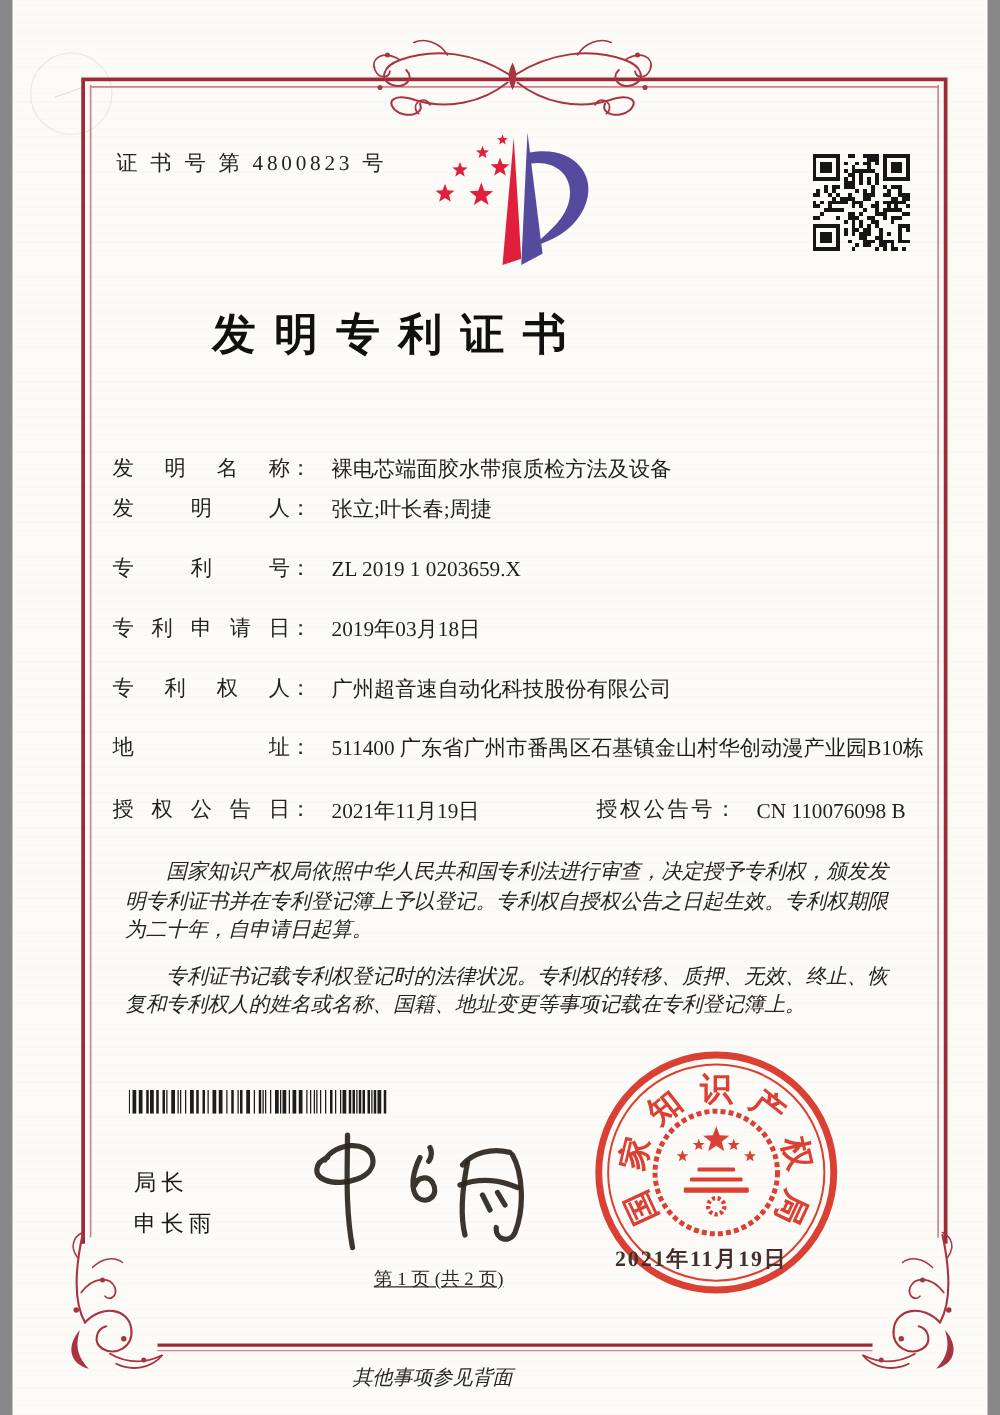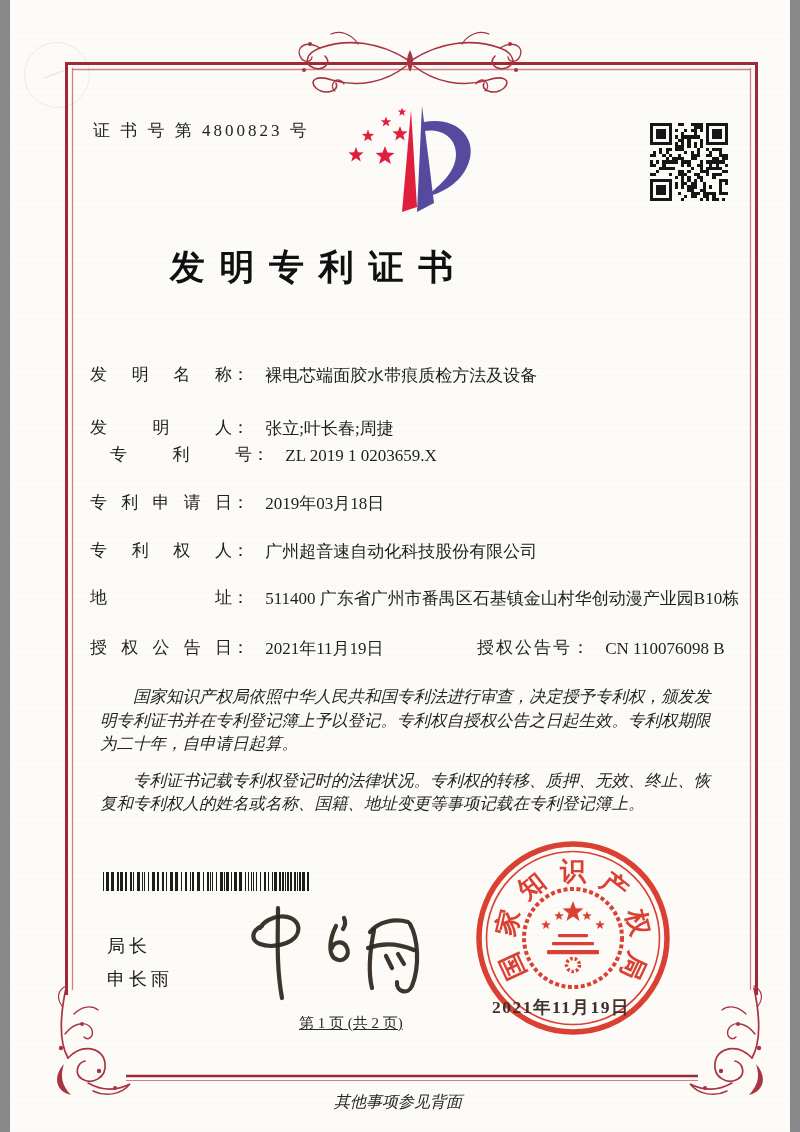--- a/index.html
+++ b/index.html
@@ -31,33 +31,33 @@
   .qr-svg{left:640px;top:123px;}
   .title{
     left:145px;top:244px;width:470px;text-align:left;
     font-size:35px;font-weight:600;letter-spacing:.42em;text-indent:.42em;color:#101010;
   }
   .frow{left:80px;width:660px;font-size:17px;color:#1f1f1f;}
   .lab{display:inline-block;width:142px;text-align:justify;text-align-last:justify;vertical-align:top;color:#222;}
   .colon{display:inline-block;vertical-align:top;}
   .colon:before{content:"\FF1A";}
   .val{display:inline-block;vertical-align:top;margin-left:12px;max-width:496px;line-height:26px;}
-  .r1{top:363px;} .r2{top:416px;} .r3{top:443px;margin-left:20px;} .r4{top:491px;} .r5{top:539px;} .r6{top:586px;}
+  .r1{top:363px;} .r2{top:395px;} .r3{top:443px;} .r4{top:491px;} .r5{top:539px;} .r6{top:586px;}
   .rgrant{top:636px;}
   .grant-right{position:absolute;left:387px;top:0;white-space:nowrap;}
   .grant-right .glab{letter-spacing:2px;}
   .body-text{left:77px;top:672px;width:652px;font-size:16.5px;line-height:23.6px;font-style:italic;color:#242424;}
   .body-text p{margin:13px;text-indent:2em;}
   .barcode-svg{left:93px;top:872px;}
   .director{left:97px;top:930px;font-size:18px;line-height:33px;letter-spacing:4px;color:#1a1a1a;}
   .sig-svg{left:222px;top:898px;}
   .seal-svg{left:460px;top:835px;mix-blend-mode:multiply;opacity:.96;}
   .seal-date{left:482px;top:995px;width:180px;font-size:17.5px;letter-spacing:1.5px;color:#41302b;font-weight:600;}
   .page-footer{left:289px;top:1014px;width:160px;font-size:15px;color:#2a2a2a;text-decoration:underline;}
-  .back-note{left:272px;top:1092px;width:180px;text-align:right;font-size:16px;font-style:italic;color:#262626;}
+  .back-note{left:272px;top:1092px;width:180px;text-align:left;font-size:16px;font-style:italic;color:#262626;}
   
   .st-border{stroke:var(--border-red);fill:none;}
   .st-pink{stroke:var(--border-pink);fill:none;}
   .st-orn{stroke:var(--orn-red);fill:none;stroke-linecap:round;}
   .fl-orn{fill:var(--orn-red);stroke:none;}
   .fl-red{fill:var(--logo-red);}
   .fl-purple{fill:var(--logo-purple);}
   .fl-seal{fill:var(--seal-red);}
   .st-seal{stroke:var(--seal-red);fill:none;}
   .seal-char{fill:var(--seal-red);font-family:"Liberation Serif","DejaVu Serif",serif;font-weight:bold;font-size:26px;}

